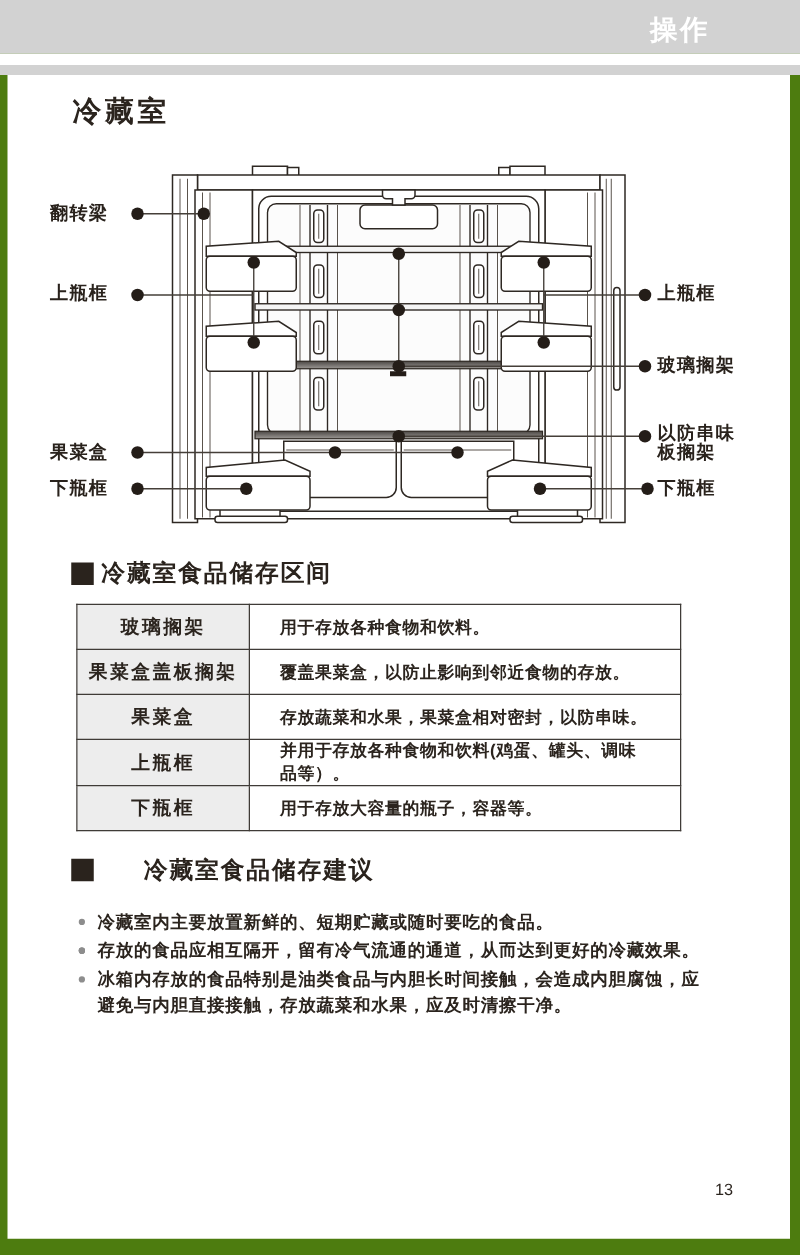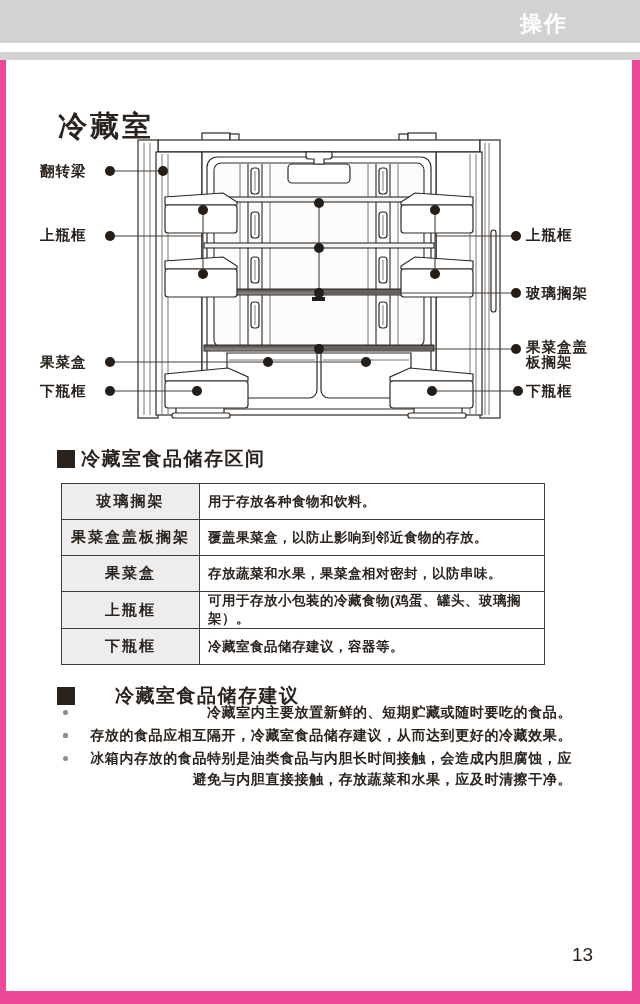--- a/index.html
+++ b/index.html
@@ -1,49 +1,49 @@
 <!DOCTYPE html>
 <html><head>
 <meta charset="utf-8">
 <style>
   * { margin:0; padding:0; box-sizing:border-box; }
   html,body { width:640px; }
   body { font-family:"Liberation Sans","DejaVu Sans",sans-serif; }
-  .page { position:relative; width:640px; height:1004px; background:#ec4899; overflow:hidden;
+  .page { position:relative; width:640px; height:1004px; background:#4d7c0f; overflow:hidden;
           color:#2b241e; font-weight:bold; }
   
   .header-bar { position:absolute; left:0; top:0; width:640px; height:43px; background:#d2d2d2; }
   .header-tab { position:absolute; right:72px; top:9px; font-size:22px; color:#ffffff; letter-spacing:2px; }
   .header-gap { position:absolute; left:0; top:43px; width:640px; height:9px; background:#ffffff; }
   .header-strip { position:absolute; left:0; top:52px; width:640px; height:8px; background:#d2d2d2; }
   
   .card { position:absolute; left:6px; top:60px; width:626px; height:931px; background:#ffffff; }
   
-  .title { position:absolute; left:58px; top:74px; font-size:29px; letter-spacing:3px; color:#2b241e;margin-top:33px; }
+  .title { position:absolute; left:58px; top:74px; font-size:23px; letter-spacing:3px; color:#2b241e; }
   
   .diagram { position:absolute; left:60px; top:126px; }
   .dlabel { position:absolute; font-size:14.5px; line-height:15px; color:#29221c; letter-spacing:1px; white-space:nowrap; }
   .dlabel.left { left:40px; width:64px; }
   .dlabel.right { left:526px; text-align:left; }
   .dlabel span { display:block; }
   
   .sec-heading { position:absolute; left:57px; display:flex; align-items:center; gap:6px; }
   .sec-sq { width:18px; height:18px; background:#2a231d; flex:none; }
   .sec-txt { font-size:19px; letter-spacing:1.5px; color:#2a231d; }
   
   .zones-table { position:absolute; left:61px; top:483px; border-collapse:collapse; table-layout:fixed; }
   .zones-table td { border:1.4px solid #3f3b37; height:36px; vertical-align:middle; }
   .zones-table td.zname { width:138px; background:#ededed; text-align:center; font-size:15px; letter-spacing:2px; }
-  .zones-table td.zdesc { width:345px; padding:0 8px; font-size:13.5px; letter-spacing:0.5px; }
-  
-  .tips { position:absolute; left:58px; top:702px; width:514px;text-align:right; }
+  .zones-table td.zdesc { width:345px; padding:0 24px; font-size:13.5px; letter-spacing:0.5px; }
+  
+  .tips { position:absolute; left:58px; top:727px; width:514px; }
   .tip { position:relative; padding-left:20px; font-size:14px; line-height:21px; letter-spacing:0.6px; margin-bottom:2px; }
   .tip .dot { position:absolute; left:5px; top:8px; width:5px; height:5px; border-radius:50%; background:#8d8d8d; }
   
-  .page-number { position:absolute; left:572px; top:944px; font-size:19px; font-weight:normal; color:#2b241e; }
+  .page-number { position:absolute; left:572px; top:944px; font-size:13px; font-weight:normal; color:#2b241e; }
   
   .fw { fill:#ffffff; stroke:#2e2823; stroke-width:1.2; }
   .fl { fill:#f4f4f4; stroke:#2e2823; stroke-width:1.1; }
   .bk { fill:#fcfcfc; stroke:#2e2823; stroke-width:1.1; }
   .ln { fill:none; stroke:#2e2823; stroke-width:1.1; }
   .tn { fill:none; stroke:#5a534c; stroke-width:0.8; }
   .call { fill:none; stroke:#453f39; stroke-width:1.1; }
   .cdot { fill:#241d18; }
 </style>
 </head>
@@ -207,21 +207,21 @@
     </g>
   </svg>
 
   <div class="dlabel left" style="top:164px;">翻转梁</div>
   <div class="dlabel left" style="top:228px;">上瓶框</div>
   <div class="dlabel left" style="top:355px;">果菜盒</div>
   <div class="dlabel left" style="top:384px;">下瓶框</div>
   <div class="dlabel right" style="top:228px;">上瓶框</div>
   <div class="dlabel right" style="top:286px;">玻璃搁架</div>
   <div class="dlabel right" style="top:340px;">
-    <span>果菜盒盖</span>
+    <span>以防串味</span>
     <span>板搁架</span>
   </div>
   <div class="dlabel right" style="top:384px;">下瓶框</div>
 
   <div class="sec-heading" style="top:446px;">
     <span class="sec-sq"></span>
     <span class="sec-txt">冷藏室食品储存区间</span>
   </div>
 
   <table class="zones-table">
@@ -233,25 +233,25 @@
       <tr>
         <td class="zname">果菜盒盖板搁架</td>
         <td class="zdesc">覆盖果菜盒，以防止影响到邻近食物的存放。</td>
       </tr>
       <tr>
         <td class="zname">果菜盒</td>
         <td class="zdesc">存放蔬菜和水果，果菜盒相对密封，以防串味。</td>
       </tr>
       <tr>
         <td class="zname">上瓶框</td>
-        <td class="zdesc">可用于存放小包装的冷藏食物(鸡蛋、罐头、玻璃搁架）。</td>
+        <td class="zdesc">并用于存放各种食物和饮料(鸡蛋、罐头、调味品等）。</td>
       </tr>
       <tr>
         <td class="zname">下瓶框</td>
-        <td class="zdesc">冷藏室食品储存建议，容器等。</td>
+        <td class="zdesc">用于存放大容量的瓶子，容器等。</td>
       </tr>
     </tbody>
   </table>
 
   <div class="sec-heading" style="top:683px;gap:40px;">
     <span class="sec-sq"></span>
     <span class="sec-txt">冷藏室食品储存建议</span>
   </div>
 
   <div class="tips">
@@ -260,21 +260,21 @@
       <span class="tip-text">冷藏室内主要放置新鲜的、短期贮藏或随时要吃的食品。</span>
     </div>
     <div class="tip">
       <span class="dot"></span>
     </div>
     <div class="tip">
       <span class="dot"></span>
     </div>
     <div class="tip">
       <span class="dot"></span>
-      <span class="tip-text">存放的食品应相互隔开，冷藏室食品储存建议，从而达到更好的冷藏效果。</span>
+      <span class="tip-text">存放的食品应相互隔开，留有冷气流通的通道，从而达到更好的冷藏效果。</span>
     </div>
     <div class="tip">
       <span class="dot"></span>
       <span class="tip-text">冰箱内存放的食品特别是油类食品与内胆长时间接触，会造成内胆腐蚀，应避免与内胆直接接触，存放蔬菜和水果，应及时清擦干净。</span>
     </div>
   </div>
 
   <div class="page-number">13</div>
 
 </div>

